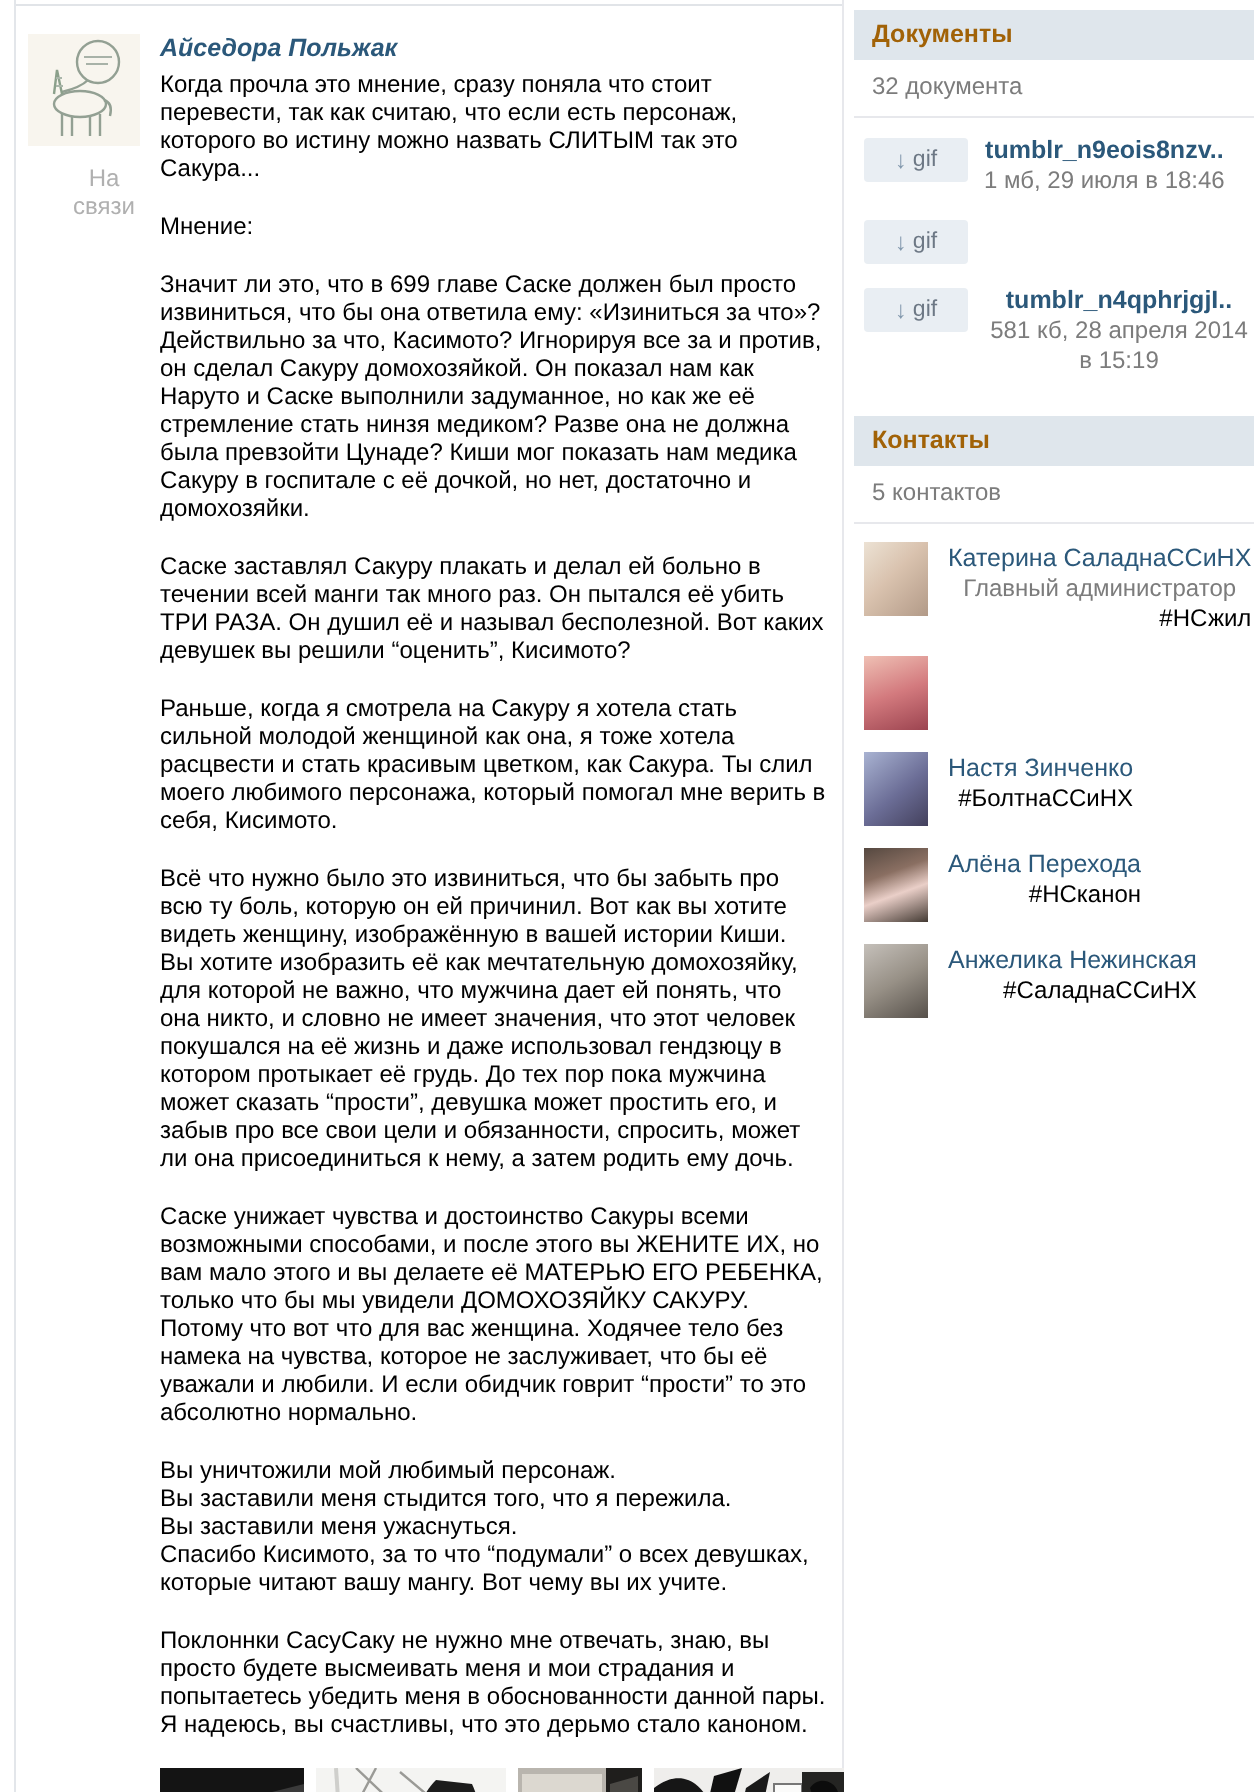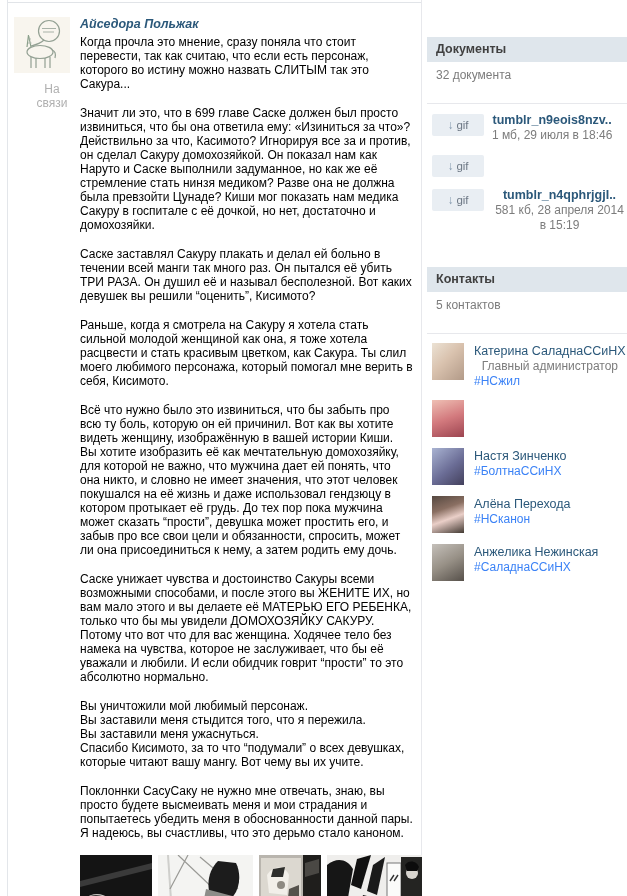--- a/index.html
+++ b/index.html
@@ -30,45 +30,45 @@
   
   .thumbs{display:flex;margin-top:2px;}
   .thumb{height:60px;overflow:hidden;flex:none;cursor:pointer;background:#e8e8e8;}
   .thumb + .thumb{margin-left:6px;}
   .thumb svg{display:block;}
   .t1{width:72px}.t2{width:95px}.t3{width:62px}.t4{width:95px}
 
   
   .sidebar{position:absolute;left:427px;top:5px;width:200px;font-size:12px;color:#333;}
   .module-header{
-    background:#dfe6ec;color:#404040;font-weight:bold;font-size:12.5px;
-    padding:5px 9px 6px;cursor:pointer;margin-top:32px;
-  }
-  .module-count{color:#7c7c7c;padding:6px 9px 21px;border-bottom:1px solid #e7e8ec;}
+    background:#dfe6ec;color:#a16207;font-weight:bold;font-size:12.5px;
+    padding:5px 9px 6px;cursor:pointer;
+  }
+  .module-count{color:#7c7c7c;padding:6px 9px 8px;border-bottom:1px solid #e7e8ec;}
 
   .doc-item{display:flex;align-items:flex-start;padding:9px 0 2px 5px;}
   .doc-badge{
     width:52px;height:22px;background:#e9eef3;border-radius:2px;flex:none;
     display:flex;align-items:center;justify-content:center;
     color:#6d7885;font-size:11.5px;margin-right:8px;margin-top:1px;cursor:pointer;
   }
   .doc-arrow{color:#8298ad;font-size:12px;margin-right:3px;}
   .doc-info{min-width:0;text-align:center;}
   .doc-name{color:#2b587a;font-weight:bold;font-size:12.5px;line-height:15px;
     text-decoration:none;display:block;cursor:pointer;white-space:nowrap;}
   .doc-meta{color:#7c7c7c;line-height:15px;}
 
   .contacts-module{margin-top:18px;}
   .contact-item{display:flex;align-items:flex-start;padding:9px 0 2px 5px;}
   .contact-avatar{width:32px;height:37px;flex:none;margin-right:10px;background:#ccc;cursor:pointer;}
   .contact-info{min-width:0;padding-top:1px;}
   .contact-name{color:#2b587a;font-size:12.5px;line-height:15px;text-decoration:none;
     display:block;cursor:pointer;}
   .contact-role{color:#7c7c7c;line-height:15px;text-align:center;}
-  .contact-hashtag{color:#3b82f6;line-height:15px;}
+  .contact-hashtag{color:#000000;line-height:15px;text-align:right;}
 </style>
 </head>
 <body>
 
 <div class="page">
 
   <div class="main-panel">
     <div class="main-top-line"></div>
 
     <div class="post">
@@ -87,20 +87,21 @@
           </svg>
         </span>
         <div class="online-status">На связи</div>
       </div>
 
       <div class="post-body">
         <a class="author">Айседора Польжак</a>
         <div class="post-text">
   <p>Когда прочла это мнение, сразу поняла что стоит перевести, так как считаю, что если есть персонаж, которого во истину можно назвать СЛИТЫМ так это Сакура...</p>
 
+  <p>Мнение:</p>
 
   <p>Значит ли это, что в 699 главе Саске должен был просто извиниться, что бы она ответила ему: «Изиниться за что»? Действильно за что, Касимото? Игнорируя все за и против, он сделал Сакуру домохозяйкой. Он показал нам как Наруто и Саске выполнили задуманное, но как же её стремление стать нинзя медиком? Разве она не должна была превзойти Цунаде? Киши мог показать нам медика Сакуру в госпитале с её дочкой, но нет, достаточно и домохозяйки.</p>
 
   <p>Саске заставлял Сакуру плакать и делал ей больно в течении всей манги так много раз. Он пытался её убить ТРИ РАЗА. Он душил её и называл бесполезной. Вот каких девушек вы решили “оценить”, Кисимото?</p>
 
   <p>Раньше, когда я смотрела на Сакуру я хотела стать сильной молодой женщиной как она, я тоже хотела расцвести и стать красивым цветком, как Сакура. Ты слил моего любимого персонажа, который помогал мне верить в себя, Кисимото.</p>
 
   <p>Всё что нужно было это извиниться, что бы забыть про всю ту боль, которую он ей причинил. Вот как вы хотите видеть женщину, изображённую в вашей истории Киши. Вы хотите изобразить её как мечтательную домохозяйку, для которой не важно, что мужчина дает ей понять, что она никто, и словно не имеет значения, что этот человек покушался на её жизнь и даже использовал гендзюцу в котором протыкает её грудь. До тех пор пока мужчина может сказать “прости”, девушка может простить его, и забыв про все свои цели и обязанности, спросить, может ли она присоединиться к нему, а затем родить ему дочь.</p>
 
   <p>Саске унижает чувства и достоинство Сакуры всеми возможными способами, и после этого вы ЖЕНИТЕ ИХ, но вам мало этого и вы делаете её МАТЕРЬЮ ЕГО РЕБЕНКА, только что бы мы увидели ДОМОХОЗЯЙКУ САКУРУ. Потому что вот что для вас женщина. Ходячее тело без намека на чувства, которое не заслуживает, что бы её уважали и любили. И если обидчик говрит “прости” то это абсолютно нормально.</p>

